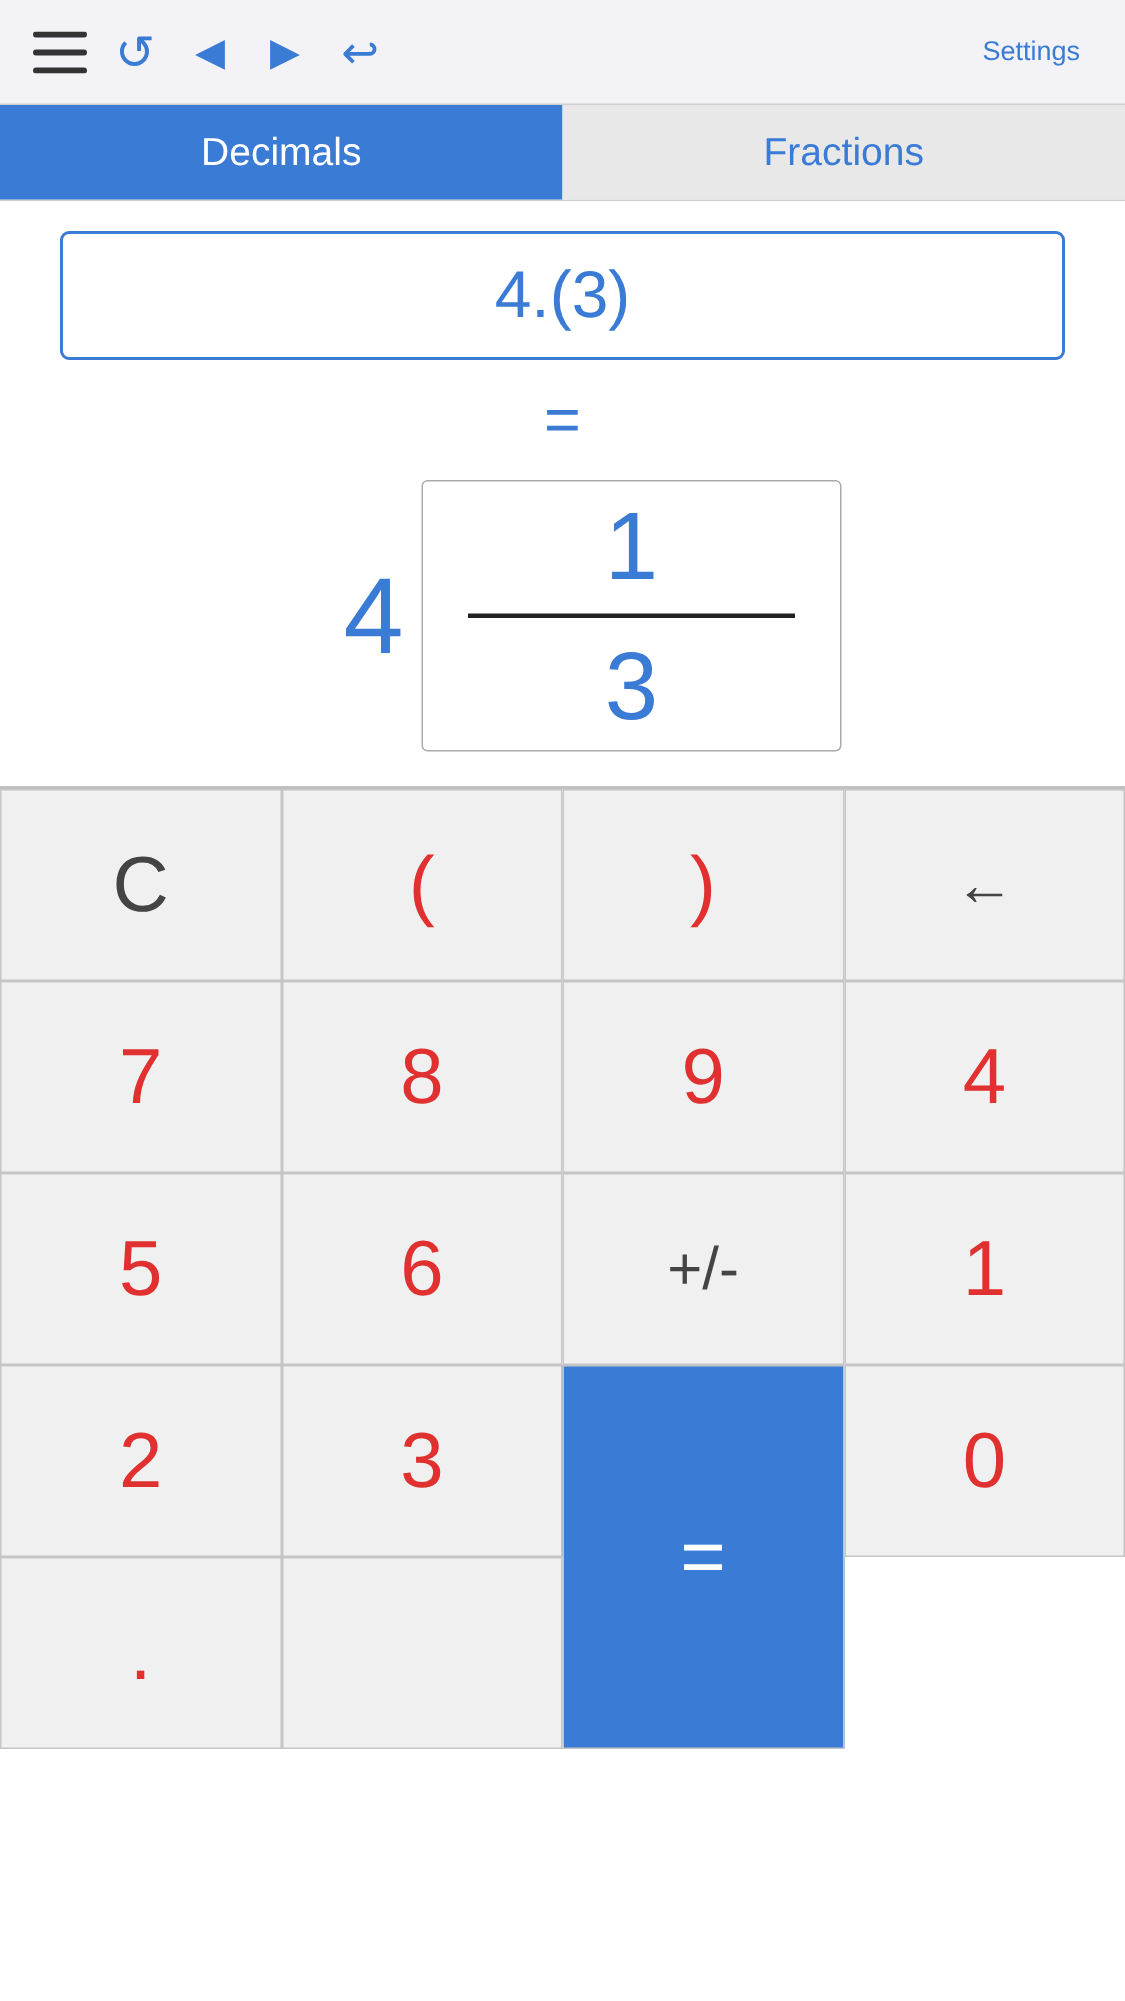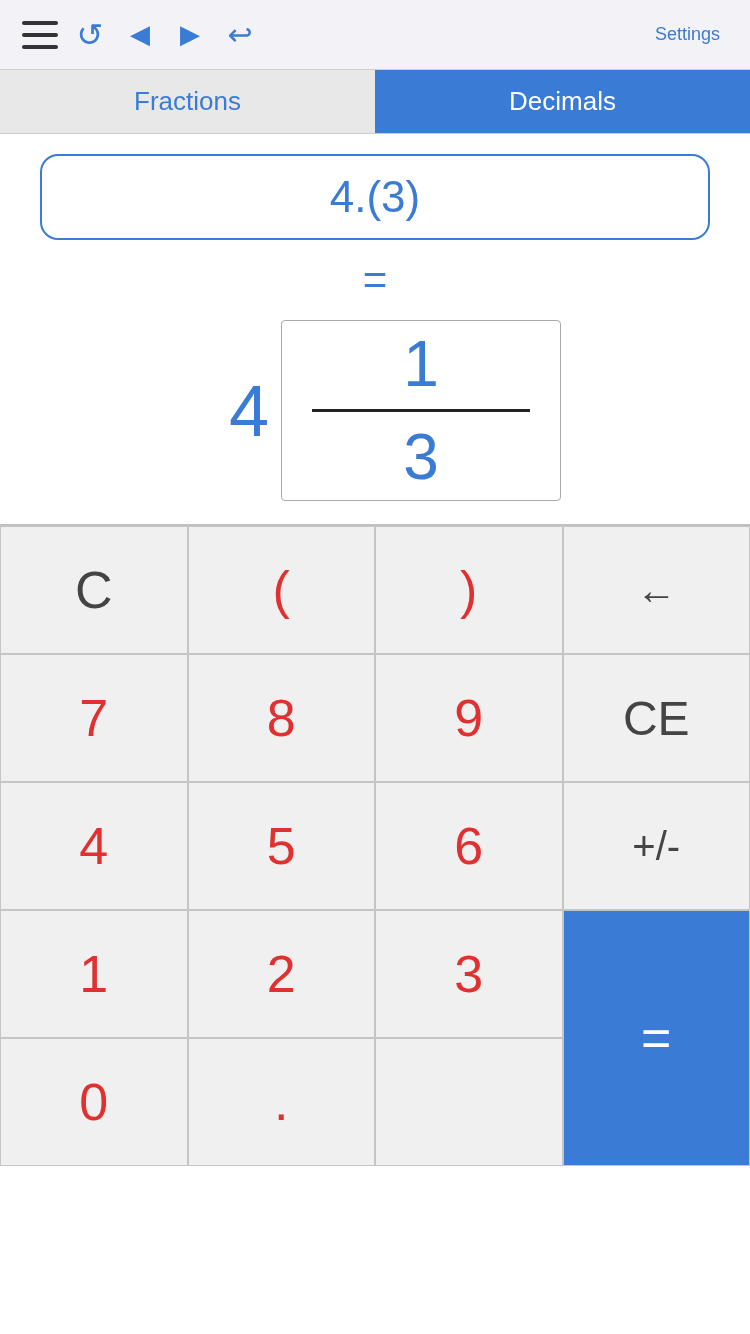--- a/index.html
+++ b/index.html
@@ -62,21 +62,21 @@
     .display-area {
       padding: 20px 40px 10px 40px;
       min-height: 390px;
       display: flex;
       flex-direction: column;
       align-items: center;
     }
     .input-box {
       width: 100%;
       border: 2px solid #3a7bd5;
-      border-radius: 18px;
+      border-radius: 6px;
       padding: 16px 20px;
       font-size: 44px;
       color: #3a7bd5;
       text-align: center;
       margin-bottom: 10px;
     }
     .equals-sign {
       font-size: 42px;
       color: #3a7bd5;
       margin: 6px 0 16px 0;
@@ -170,22 +170,22 @@
     </div>
     <div class="top-bar-icon" style="color:#3a7bd5;font-size:32px;">↺</div>
     <div class="top-bar-icon" style="color:#3a7bd5;font-size:26px;">◀</div>
     <div class="top-bar-icon" style="color:#3a7bd5;font-size:26px;">▶</div>
     <div class="top-bar-icon" style="color:#3a7bd5;font-size:30px;">↩</div>
   </div>
   <button class="settings-btn">Settings</button>
 </div>
 
 <div class="tabs">
+  <button class="tab tab-decimals">Decimals</button>
   <button class="tab tab-fractions">Fractions</button>
-  <button class="tab tab-decimals">Decimals</button>
 </div>
 
 <div class="display-area">
   <div class="input-box">4.(3)</div>
   <div class="equals-sign">=</div>
   <div class="result-row">
     <div class="whole-number">4</div>
     <div class="fraction-box">
       <div class="fraction-numerator">1</div>
       <div class="fraction-line"></div>
@@ -197,21 +197,20 @@
 <div class="keypad">
 
   <div class="key key-dark">C</div>
   <div class="key key-red">(</div>
   <div class="key key-red">)</div>
   <div class="key key-dark" style="font-size:40px;">←</div>
 
   <div class="key key-red">7</div>
   <div class="key key-red">8</div>
   <div class="key key-red">9</div>
-  <div class="key key-dark key-ce">CE</div>
 
   <div class="key key-red">4</div>
   <div class="key key-red">5</div>
   <div class="key key-red">6</div>
   <div class="key key-dark" style="font-size:40px;">+/-</div>
 
   <div class="key key-red">1</div>
   <div class="key key-red">2</div>
   <div class="key key-red">3</div>
   <div class="key key-blue-bg key-span2" style="font-size:52px;">=</div>

